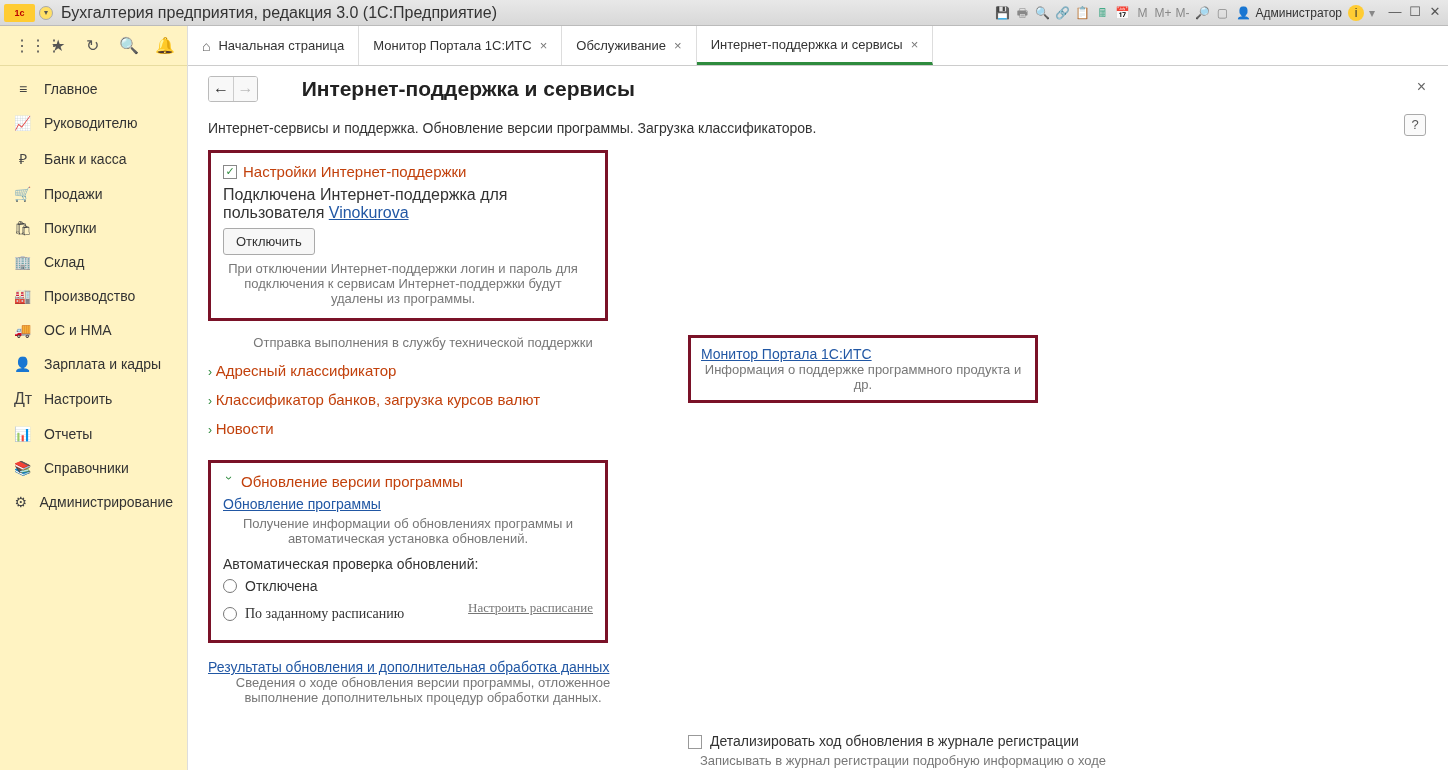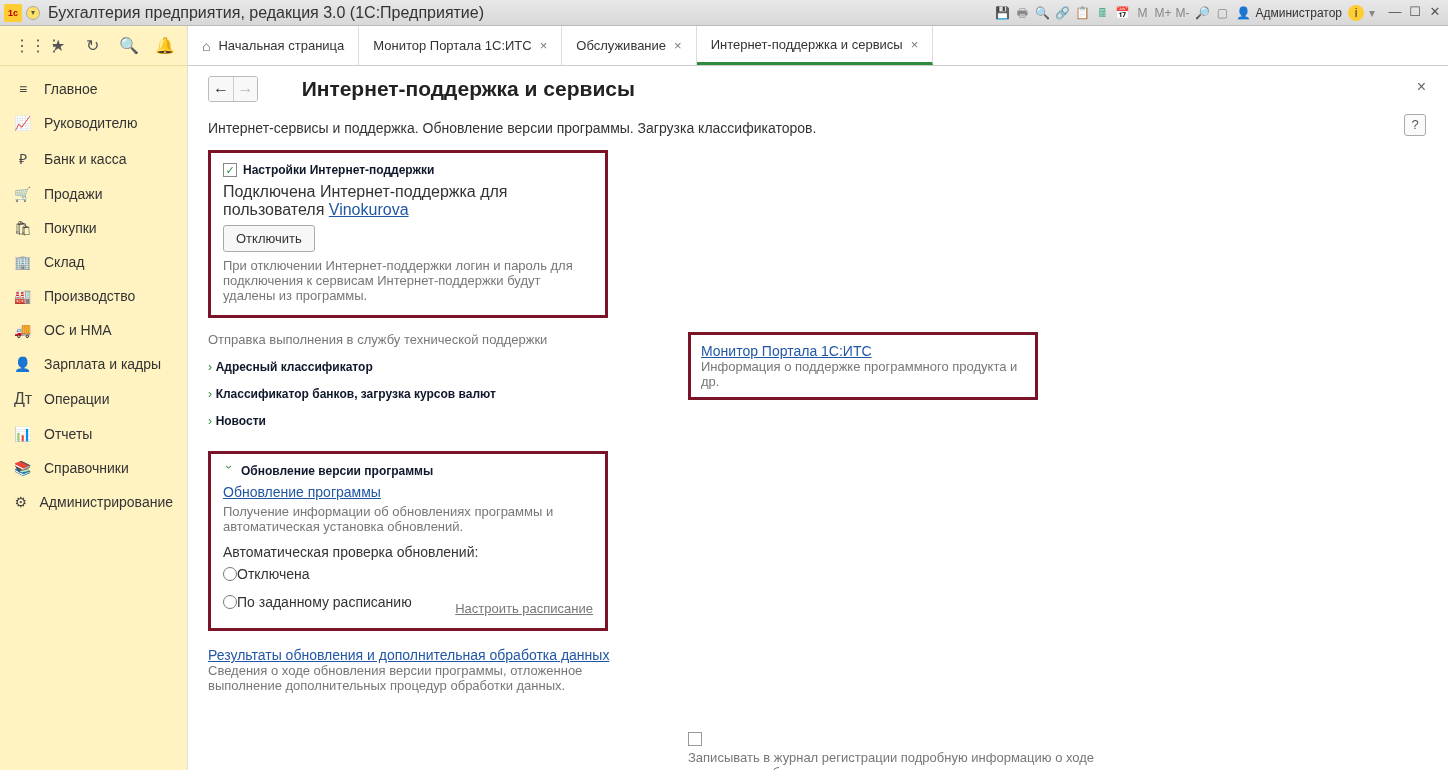--- a/index.html
+++ b/index.html
@@ -1,18 +1,18 @@
 <!DOCTYPE html>
 <html><head>
 <meta charset="utf-8">
 <style>
   * { box-sizing: border-box; margin: 0; padding: 0; }
   html, body { width: 1448px; height: 770px; font-family: Arial, sans-serif; font-size: 13px; color: #333; background: #f0f0f0; overflow: hidden; }
   .titlebar { height: 26px; background: linear-gradient(#e8e8e8,#d8d8d8); display: flex; align-items: center; padding: 0 4px; border-bottom: 1px solid #bbb; }
-  .titlebar .logo { width: 18px; height: 18px; background: #ffcc33; border-radius: 2px; margin-right: 4px; font-size: 9px; text-align:center; line-height:18px; color:#b00; font-weight:bold;}
+  .titlebar .logo { width: 31px; height: 18px; background: #ffcc33; border-radius: 2px; margin-right: 4px; font-size: 9px; text-align:center; line-height:18px; color:#b00; font-weight:bold;}
   .titlebar .dd { width:14px; height:14px; border:1px solid #aaa; border-radius:7px; background:#ffe066; margin-right:8px; font-size:8px; text-align:center; line-height:12px; color:#555;}
   .titlebar .title { flex: 0 0 auto; font-size: 16px; color: #333; }
   .titlebar .spacer { flex: 1; }
   .titlebar .toolicons { display:flex; gap:4px; align-items:center;}
   .titlebar .ti { width:16px; height:16px; font-size:12px; color:#888; text-align:center; line-height:16px; cursor:pointer;}
   .titlebar .ti.green{color:#4a8;}
   .titlebar .ti.yc{background:#ffcc33;border-radius:8px;color:#333;}
   .titlebar .user { display:flex; align-items:center; gap:4px; font-size:12px; color:#333; margin:0 6px;}
   .titlebar .winbtns { display:flex; gap:2px; margin-left:6px;}
   .titlebar .wb { width:18px; height:16px; text-align:center; line-height:14px; color:#555; cursor:pointer; font-size:13px;}
@@ -34,33 +34,33 @@
   .navarrows .ar{width:24px;height:24px;text-align:center;line-height:22px;font-size:16px;color:#333;background:#f8f8f8;cursor:pointer;}
   .navarrows .ar.dis{color:#bbb;}
   .navarrows .ar + .ar{border-left:1px solid #ccc;}
   h1.page { display:inline-block; font-size:21px; font-weight:bold; color:#222; vertical-align:middle;}
   .closex { position:absolute; right:22px; top:12px; font-size:16px; color:#666; cursor:pointer;}
   .helpbtn { position:absolute; right:22px; top:48px; width:22px; height:22px; border:1px solid #aaa; border-radius:3px; text-align:center; line-height:20px; font-size:13px; color:#555; cursor:pointer; background:#fafafa;}
   .subdesc { margin:18px 0 14px 0; font-size:14px; color:#333;}
   .redbox { border:3px solid #7a1228; padding:10px 12px 12px 12px; display:inline-block; vertical-align:top;}
   .sect-head{display:flex;align-items:center;gap:6px;margin-bottom:6px;}
   .chevron{width:12px;font-size:12px;color:#2e8b3e;cursor:pointer;}
-  .sect-title{color:#0f172a;font-size:12px;font-weight:bold;}
+  .sect-title{color:#c2410c;font-size:15px;}
   .checkbox{width:14px;height:14px;border:1px solid #888;display:inline-flex;align-items:center;justify-content:center;font-size:11px;color:#2e8b3e;background:#fff;}
-  .grey{color:#777;font-size:13px;}
+  .grey{color:#777;font-size:13px;text-align:center;}
   .link{color:#2157a4;text-decoration:underline;cursor:pointer;}
   .btn{display:inline-block;border:1px solid #aaa;border-radius:3px;padding:5px 12px;background:#f7f7f7;font-size:13px;cursor:pointer;margin:6px 0;}
   .twocol{display:flex;gap:50px;align-items:flex-start;margin-top:14px;}
   .col{max-width:430px;}
   .block{margin-bottom:12px;}
-  .radio-row{display:flex;align-items:center;margin:6px 0;font-size:14px;}
+  .radio-row{display:flex;align-items:center;gap:8px;margin:6px 0;font-size:14px;}
   .radio{width:14px;height:14px;border:1px solid #777;border-radius:50%;display:inline-flex;align-items:center;justify-content:center;background:#fff;}
   .radio.sel::after{content:"";width:7px;height:7px;border-radius:50%;background:#2e8b3e;display:block;}
   .small-chk{width:14px;height:14px;border:1px solid #999;display:inline-block;vertical-align:middle;margin-right:8px;background:#fff;}
-  .row-with-radio{display:flex;justify-content:space-between;align-items:flex-end;}
+  .row-with-radio{display:flex;justify-content:space-between;align-items:flex-start;font-family:Liberation Serif, serif;}
 </style>
 </head>
 <body>
 
 <div class="titlebar">
   <div class="logo">1c</div>
   <div class="dd">▾</div>
   <div class="title">Бухгалтерия предприятия, редакция 3.0  (1С:Предприятие)</div>
   <div class="spacer"></div>
   <div class="toolicons">
@@ -132,21 +132,21 @@
       <div class="navitem">
           <span class="ni">🚚</span>
           <span>ОС и НМА</span>
         </div>
       <div class="navitem">
           <span class="ni">👤</span>
           <span>Зарплата и кадры</span>
         </div>
       <div class="navitem">
           <span class="ni" style="font-size:16px">Дт</span>
-          <span>Операции</span>
+          <span>Настроить</span>
         </div>
       <div class="navitem">
           <span class="ni">📊</span>
           <span>Отчеты</span>
         </div>
       <div class="navitem">
           <span class="ni">📚</span>
           <span>Справочники</span>
         </div>
       <div class="navitem">
@@ -241,20 +241,20 @@
           </div>
         </div>
 
         <div class="col">
           <div class="redbox" style="width:350px;padding:8px 10px">
             <div><span class="link" style="font-size:14px">Монитор Портала 1С:ИТС</span></div>
             <div class="grey">Информация о поддержке программного продукта и др.</div>
           </div>
 
           <div style="margin-top:330px">
-            <div style="font-size:14px"><span class="small-chk"></span></div>
+            <div style="font-size:14px"><span class="small-chk"></span><span>Детализировать ход обновления в журнале регистрации</span></div>
             <div class="grey" style="margin-top:4px">Записывать в журнал регистрации подробную информацию о ходе выполнения обновления.</div>
           </div>
         </div>
       </div>
     </div>
   </div>
 </div>
 
 </body></html>

